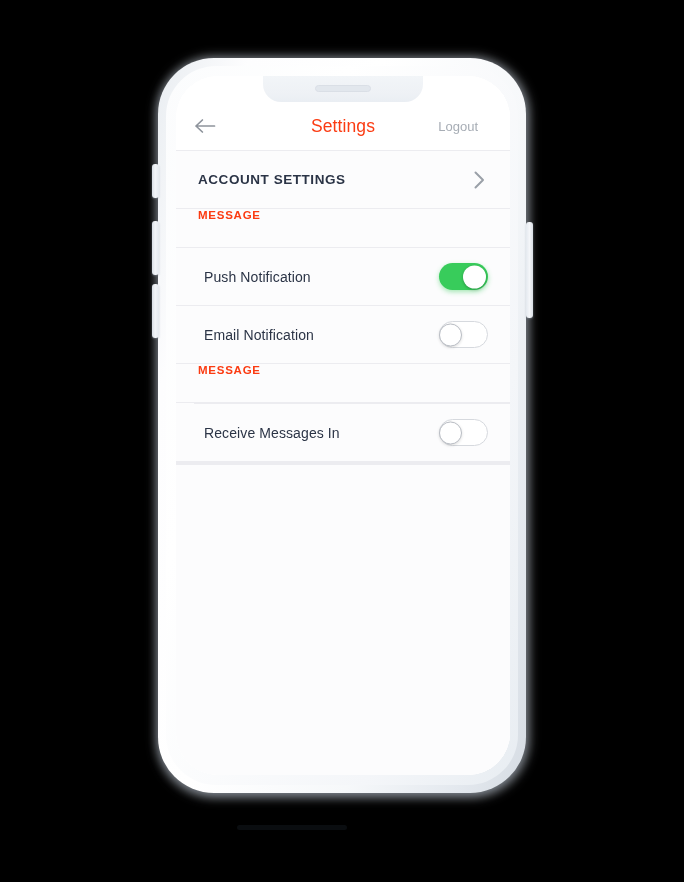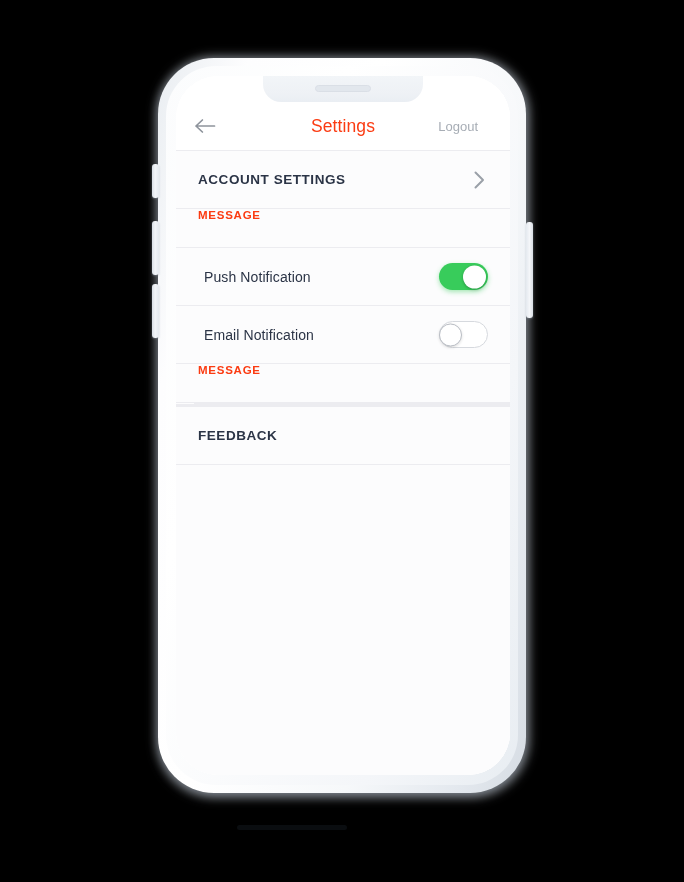--- a/index.html
+++ b/index.html
@@ -344,29 +344,32 @@
         </div>
         <div class="hairline"></div>
 
         <div class="section-header">
           <span>MESSAGE</span>
         </div>
         <div class="hairline"></div>
 
         <div class="hairline inset"></div>
 
-        <div class="hairline"></div>
-
-        <div class="hairline"></div>
-
-        <div class="hairline"></div>
-
-        <div class="row row-nav">
-          <span class="row-label-caps">FEEDBACK</span>
-        </div>
+        <div class="row row-toggle">
+          <span class="row-label">Receive Messages In</span>
+          <span class="toggle off">
+            <span class="knob"></span>
+          </span>
+        </div>
+        <div class="hairline"></div>
+
+        <div class="hairline"></div>
+
+        <div class="hairline"></div>
+
         <div class="hairline"></div>
 
         <div class="filler"></div>
       </div>
 
     </div>
   </div>
 
   <div class="bottom-notch"></div>
 </div>

